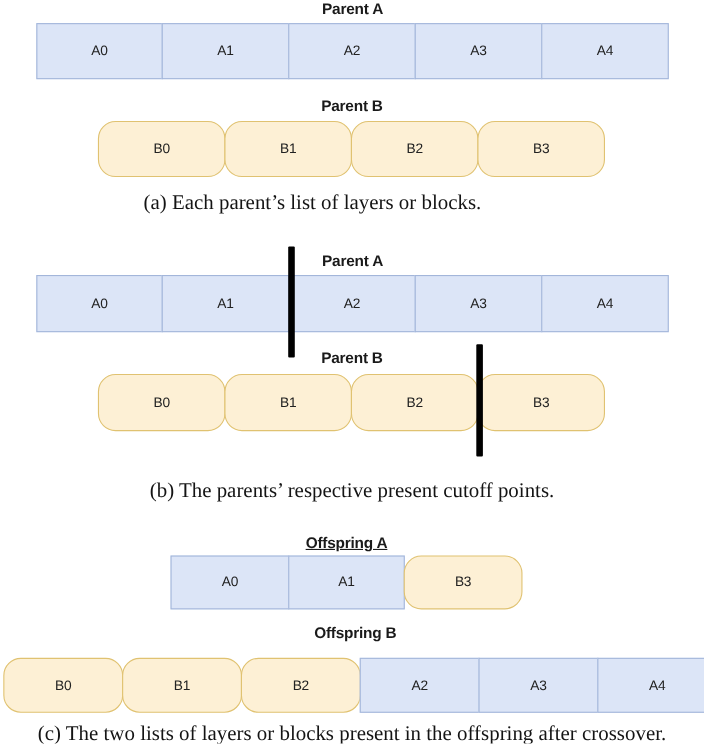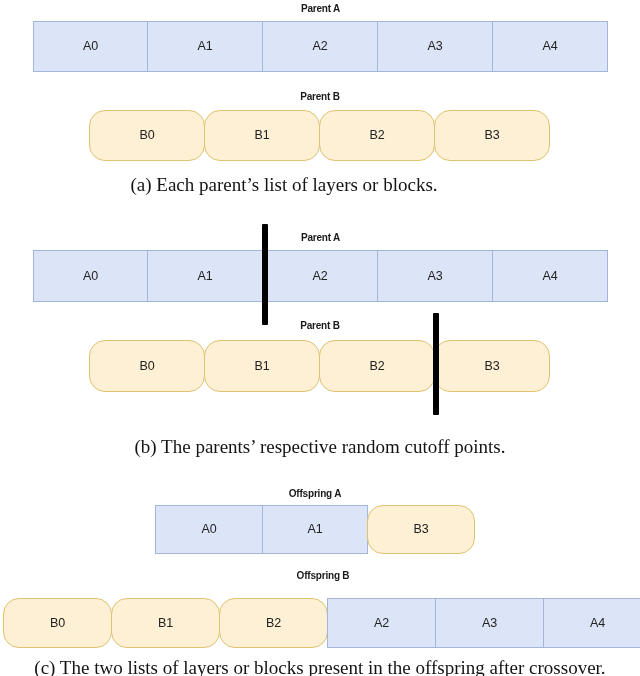--- a/index.html
+++ b/index.html
@@ -16,21 +16,21 @@
     font-family: "Liberation Sans", sans-serif;
     -webkit-font-smoothing: antialiased;
   }
 
   
   .row-title {
     position: absolute;
     text-align: center;
     font-family: "Liberation Sans", sans-serif;
     font-weight: bold;
-    font-size: 10px;
+    font-size: 14px;
     line-height: 15px;
     color: #1a1a1a;
     letter-spacing: -0.2px;
     white-space: nowrap;
   }
 
   
   .strip {
     position: absolute;
     display: flex;
@@ -120,23 +120,23 @@
 
 <div class="strip" style="left:89px; top:340px; width:462px; height:52px;">
   <div class="cell yellow" style="width:116px;">B0</div>
   <div class="cell yellow" style="width:116px;">B1</div>
   <div class="cell yellow" style="width:116px;">B2</div>
   <div class="cell yellow" style="width:116px;">B3</div>
 </div>
 
 <div class="cutbar" style="left:433px; top:313px; width:6px; height:102px;"></div>
 
-<div class="caption" style="left:0px; top:436px; width:640px;">(b) The parents’ respective random cutoff points.</div>
+<div class="caption" style="left:0px; top:436px; width:640px;">(b) The parents’ respective present cutoff points.</div>
 
-<div class="row-title" style="left:155px; top:486px; width:320px;">Offspring A</div>
+<div class="row-title" style="left:155px; top:486px; width:320px;text-decoration:underline;">Offspring A</div>
 
 <div class="strip" style="left:155px; top:505px; width:320px; height:49px;">
   <div class="cell blue" style="width:108px;">A0</div>
   <div class="cell blue" style="width:106px;">A1</div>
   <div class="cell yellow" style="width:108px;">B3</div>
 </div>
 
 <div class="row-title" style="left:3px; top:568px; width:640px;">Offspring B</div>
 
 <div class="strip" style="left:3px; top:598px; width:650px; height:50px;">

